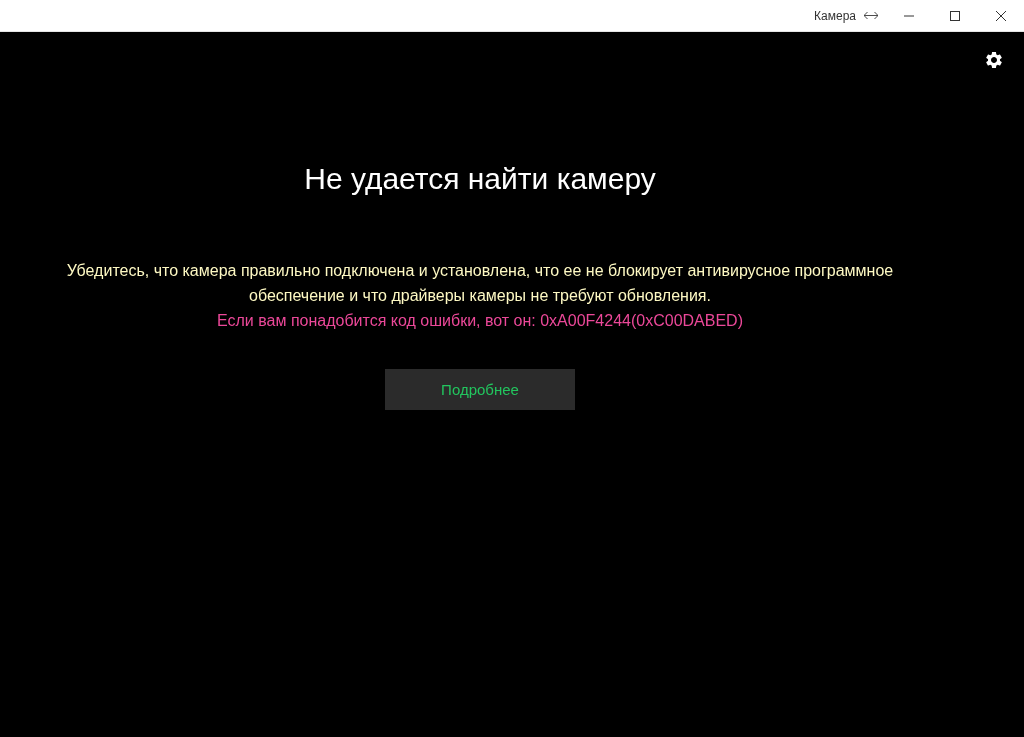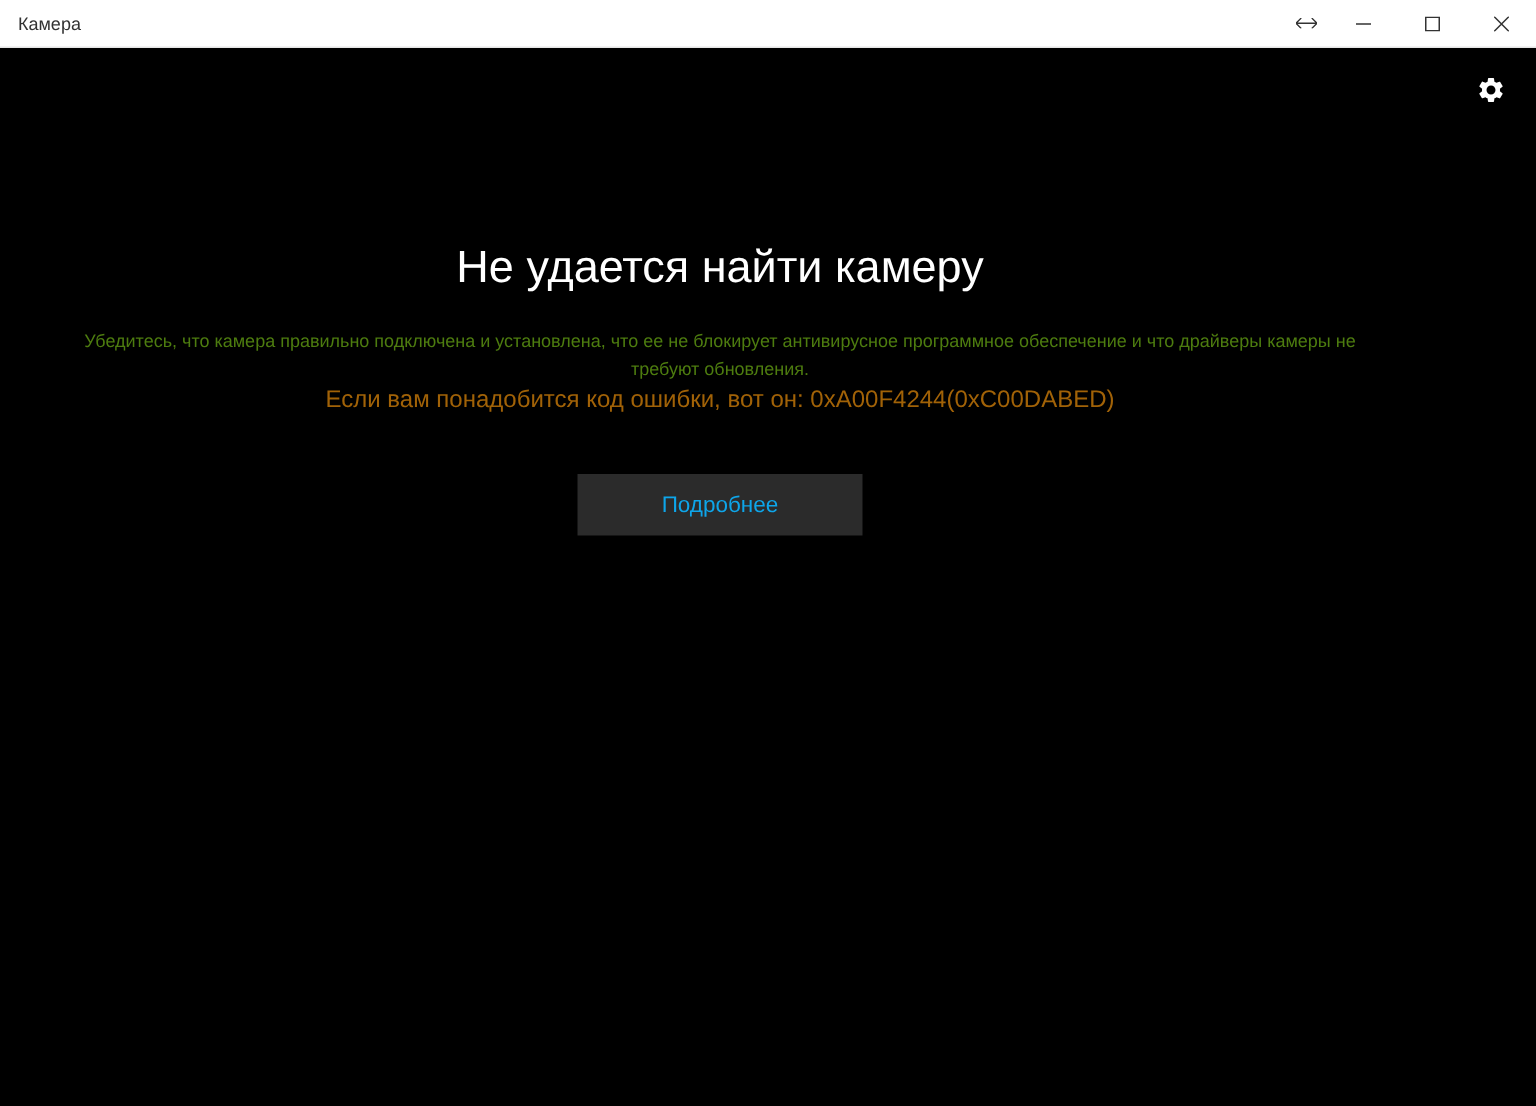--- a/index.html
+++ b/index.html
@@ -16,21 +16,21 @@
       overflow: hidden;
       display: flex;
       flex-direction: column;
     }
     
     .titlebar {
       height: 32px;
       background: #ffffff;
       display: flex;
       align-items: center;
-      justify-content: space-between;
+      justify-content: flex-end;
       border-bottom: 1px solid #e5e5e5;
     }
     
     .titlebar-left {
       display: flex;
       align-items: center;
       padding-left: 12px;
     }
     
     .titlebar-title {
@@ -107,37 +107,38 @@
     }
     
     .error-title {
       color: #ffffff;
       font-size: 30px;
       font-weight: 300;
       margin-bottom: 22px;
     }
     
     .error-description {
-      color: #4d7c0f;
-      font-size: 12px;
+      color: #fef9c3;
+      font-size: 16px;
       font-weight: 300;
       line-height: 1.55;
+      margin-top: 41px;
     }
     
     .error-code-line {
-      color: #a16207;
+      color: #ec4899;
       font-size: 16px;
       font-weight: 300;
       line-height: 1.55;
     }
     
     .details-button {
       margin-top: 36px;
       background: #2b2b2b;
-      color: #0ea5e9;
+      color: #22c55e;
       border: none;
       padding: 12px 56px;
       font-size: 15px;
       font-family: inherit;
       font-weight: 300;
       cursor: pointer;
     }
   </style>
 </head>
 <body>

